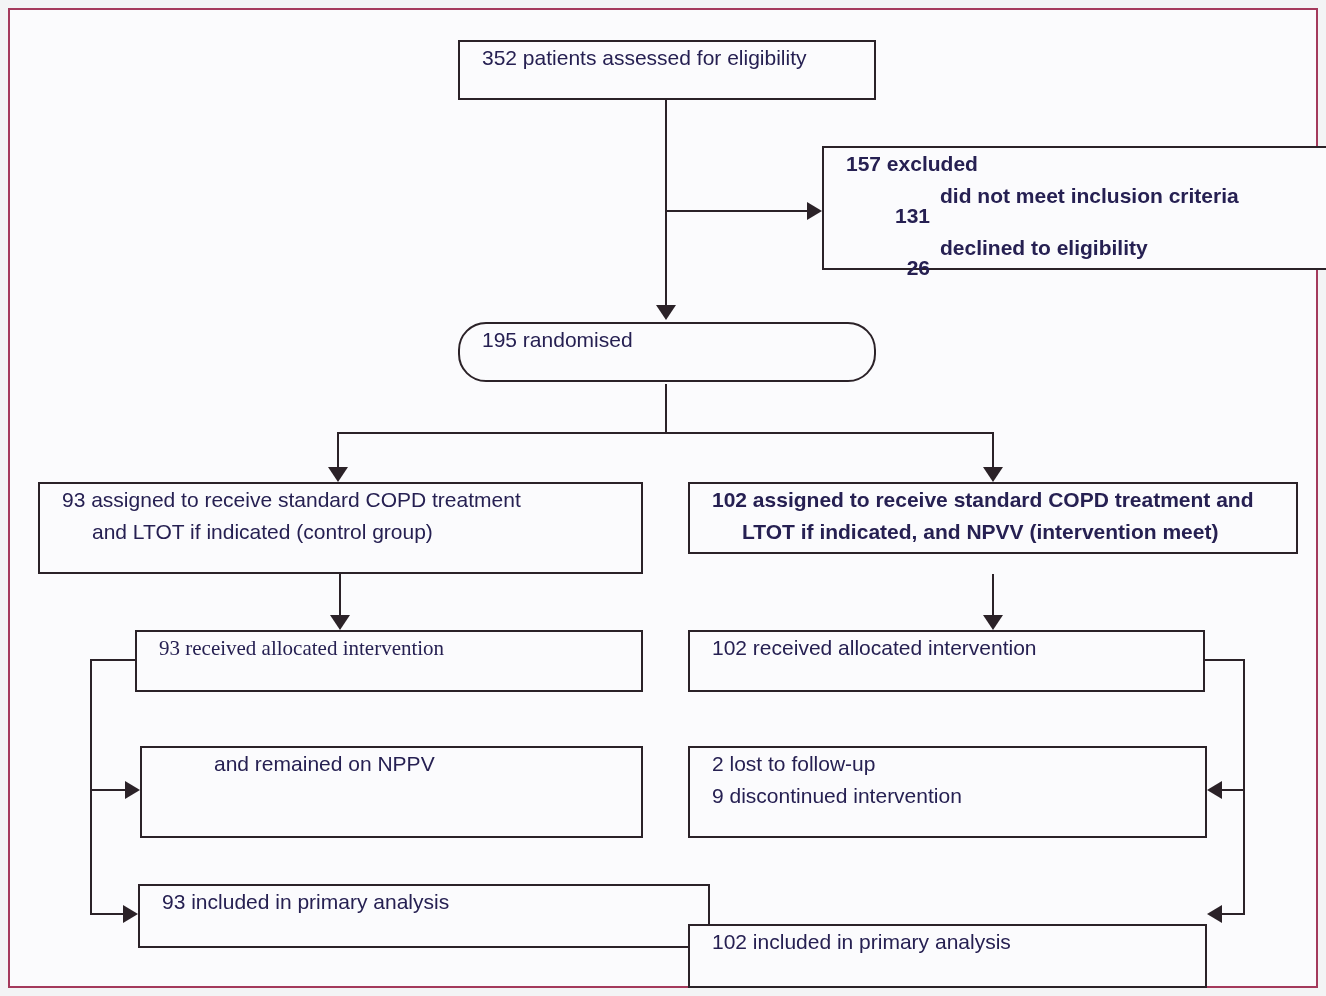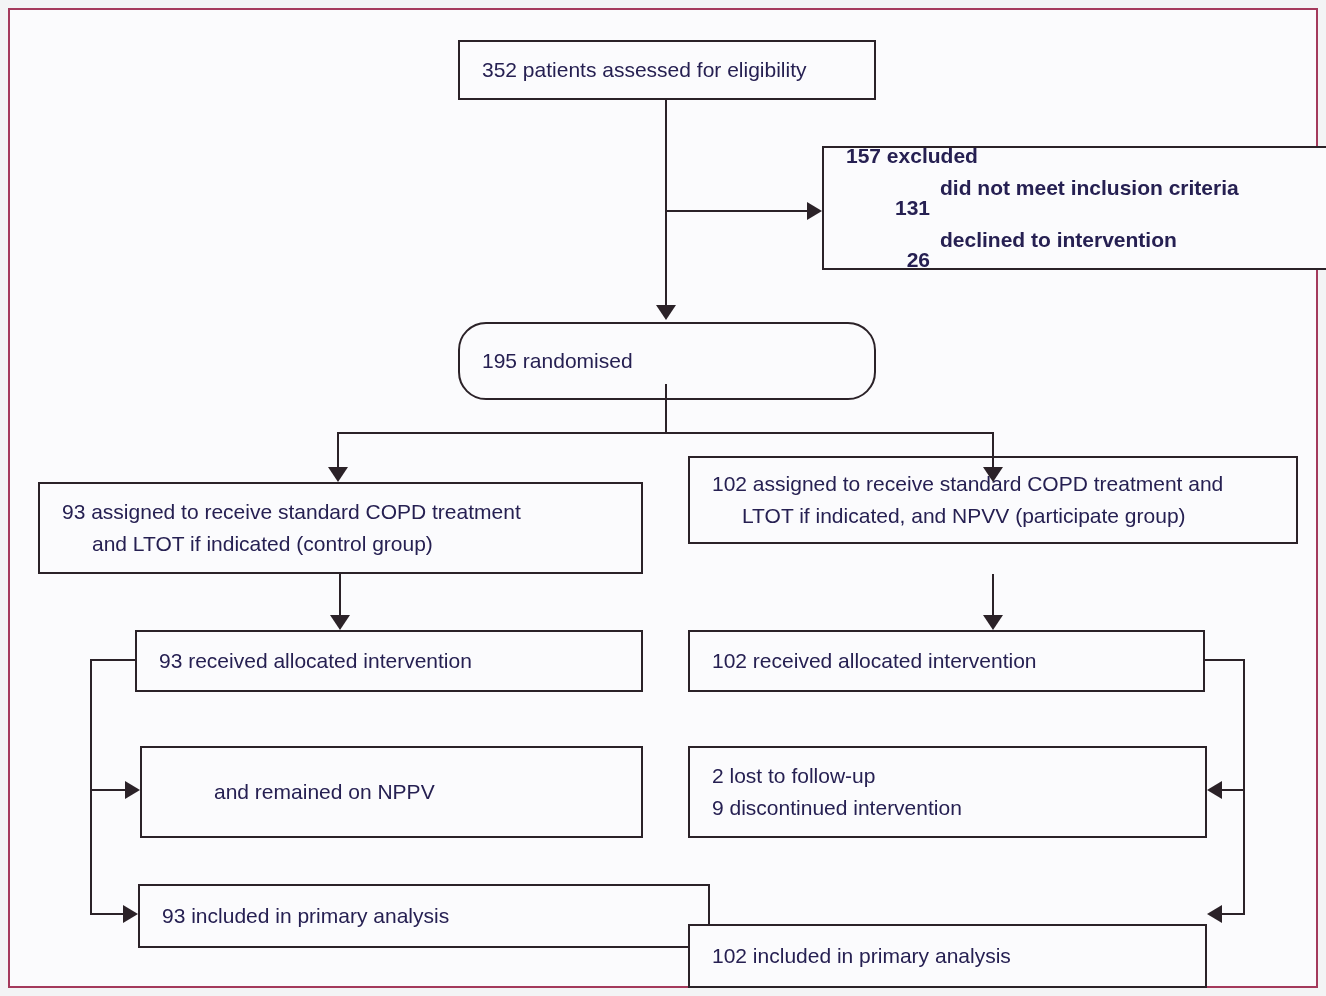--- a/index.html
+++ b/index.html
@@ -15,21 +15,21 @@
     position:relative;width:1326px;height:996px;
     font-family:"Liberation Sans", sans-serif;
     color:var(--text);font-size:21px;
   }
   .frame{
     position:absolute;left:8px;top:8px;right:8px;bottom:8px;
     border:2px solid var(--frame);background:var(--bg-inner);
   }
   .box{
     position:absolute;border:2px solid var(--ink);background:var(--bg-inner);
-    display:flex;flex-direction:column;justify-content:center;
+    display:flex;flex-direction:column;justify-content:flex-start;
     padding-left:22px;padding-right:10px;line-height:32px;
   }
   .box .indent{padding-left:30px;}
   .box.pad-lg{padding-left:42px;}
   .box.pad-xl{}
   .excl-item{display:flex;}
   .excl-num{width:84px;text-align:right;margin-right:10px;flex:0 0 auto;margin-top:20px;}
   .line{position:absolute;background:var(--ink);}
   .arr{position:absolute;width:0;height:0;}
   .arr.down{border-left:10px solid transparent;border-right:10px solid transparent;border-top:15px solid var(--ink);}
@@ -47,39 +47,39 @@
   </div>
 
   <div class="box" style="left:822px;top:146px;width:564px;height:124px;font-weight:bold;">
     <div>157 excluded</div>
     <div class="excl-item">
       <span class="excl-num">131</span>
       <span>did not meet inclusion criteria</span>
     </div>
     <div class="excl-item">
       <span class="excl-num">26</span>
-      <span>declined to intervention</span>
+      <span>declined to eligibility</span>
     </div>
   </div>
 
-  <div class="box" style="left:458px;top:322px;width:418px;height:78px;border-radius:28px;">
+  <div class="box" style="left:458px;top:322px;width:418px;height:60px;border-radius:28px;">
     <div>195 randomised</div>
   </div>
 
   <div class="box" style="left:38px;top:482px;width:605px;height:92px;">
     <div>93 assigned to receive standard COPD treatment</div>
     <div class="indent">and LTOT if indicated (control group)</div>
   </div>
 
-  <div class="box" style="left:688px;top:456px;width:610px;height:88px;">
+  <div class="box" style="left:688px;top:482px;width:610px;height:72px;font-weight:bold;">
     <div>102 assigned to receive standard COPD treatment and</div>
-    <div class="indent">LTOT if indicated, and NPVV (participate group)</div>
+    <div class="indent">LTOT if indicated, and NPVV (intervention meet)</div>
   </div>
 
-  <div class="box" style="left:135px;top:630px;width:508px;height:62px;">
+  <div class="box" style="left:135px;top:630px;width:508px;height:62px;font-family:Liberation Serif, serif;">
     <div>93 received allocated intervention</div>
   </div>
 
   <div class="box" style="left:688px;top:630px;width:517px;height:62px;">
     <div>102 received allocated intervention</div>
   </div>
 
   <div class="box pad-lg" style="left:140px;top:746px;width:503px;height:92px;">
     <div class="indent">and remained on NPPV</div>
   </div>

